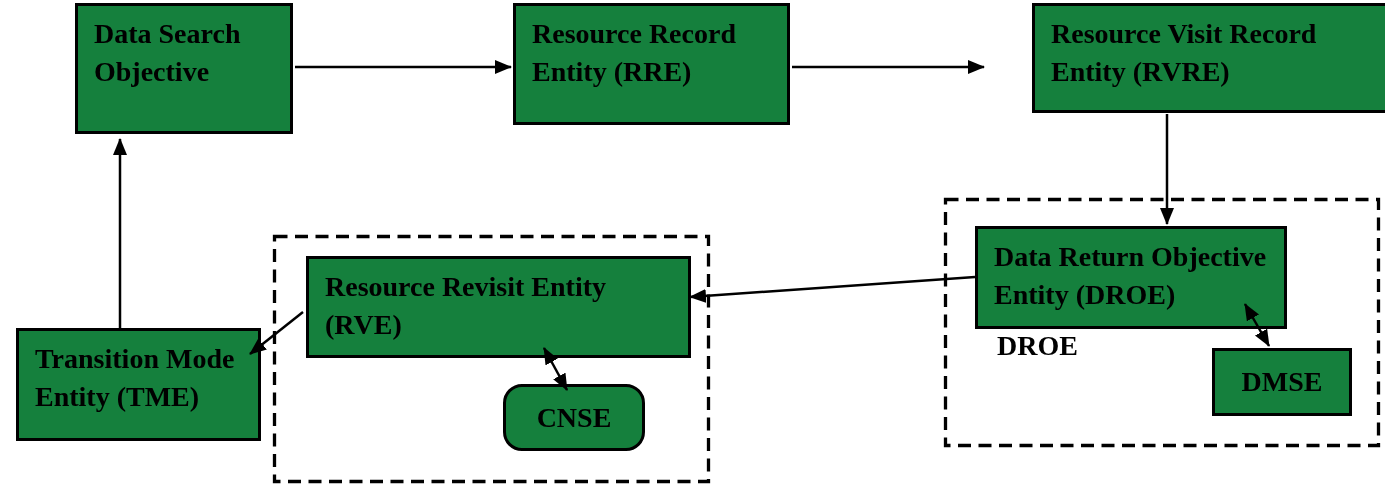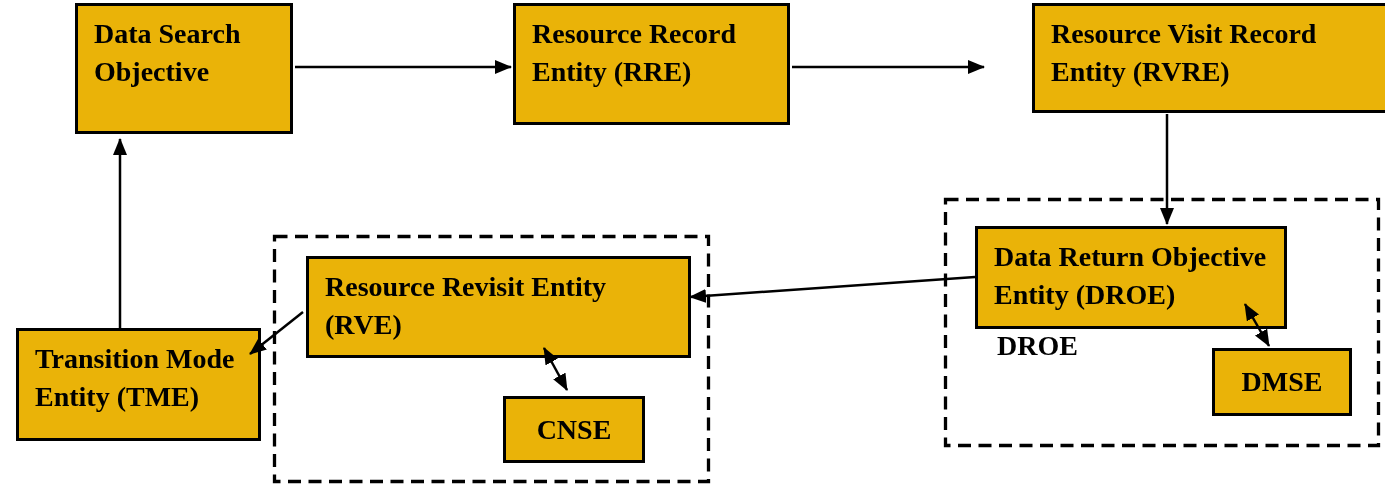--- a/index.html
+++ b/index.html
@@ -8,42 +8,42 @@
     width: 1385px;
     height: 487px;
     background: #ffffff;
     font-family: "Liberation Serif", serif;
     color: #000000;
     overflow: hidden;
   }
   .node {
     position: absolute;
     box-sizing: border-box;
-    background: #eab308;
+    background: #15803d;
     border: 3px solid #000000;
     font-weight: bold;
     font-size: 28px;
     line-height: 38px;
     padding: 9px 8px 9px 16px;
     white-space: nowrap;
   }
   .node.center {
     display: flex;
     align-items: center;
     justify-content: center;
     padding: 16px;
     white-space: nowrap;
   }
   #node-dso  { left: 75px;   top: 3px;   width: 218px; height: 131px; }
   #node-rre  { left: 513px;  top: 3px;   width: 277px; height: 122px; }
   #node-rvre { left: 1032px;  top: 3px;   width: 363px; height: 110px; }
   #node-droe { left: 975px;  top: 226px; width: 312px; height: 103px; }
   #node-dmse { left: 1212px; top: 348px; width: 140px; height: 68px; }
   #node-rve  { left: 306px;  top: 256px; width: 385px; height: 102px; }
-  #node-cnse { left: 503px;  top: 396px; width: 142px; height: 67px; }
+  #node-cnse { left: 503px;  top: 384px; width: 142px; height: 67px; border-radius: 19px; }
   #node-tme  { left: 2px;    top: 328px; width: 245px; height: 113px; margin-left: 14px; }
   .group-caption {
     position: absolute;
     left: 997px;
     top: 331px;
     font-weight: bold;
     font-size: 28px;
     line-height: 30px;
   }
   #connector-layer {

